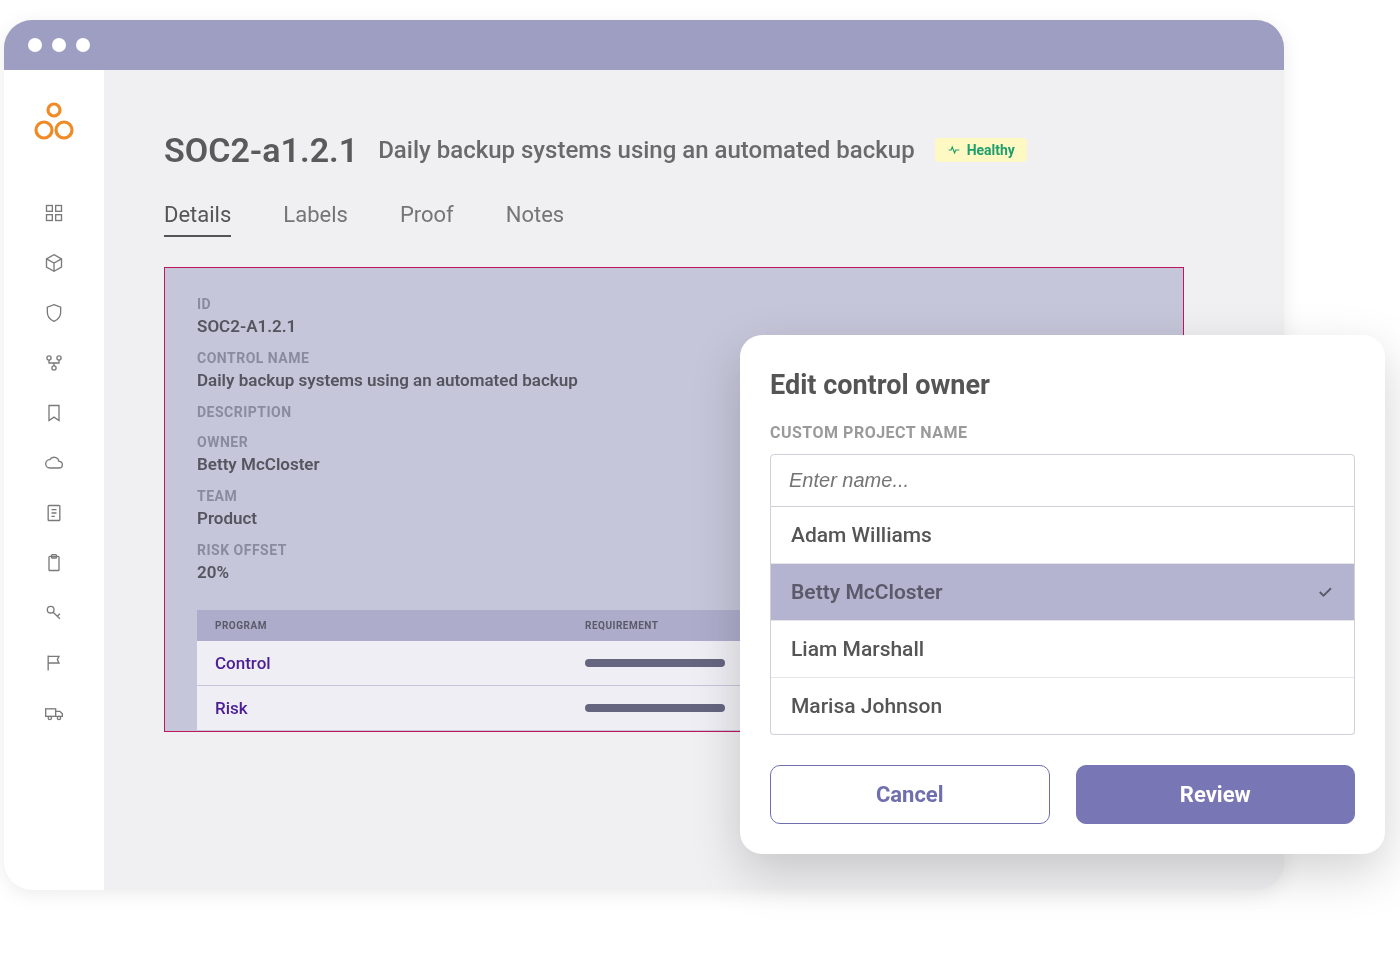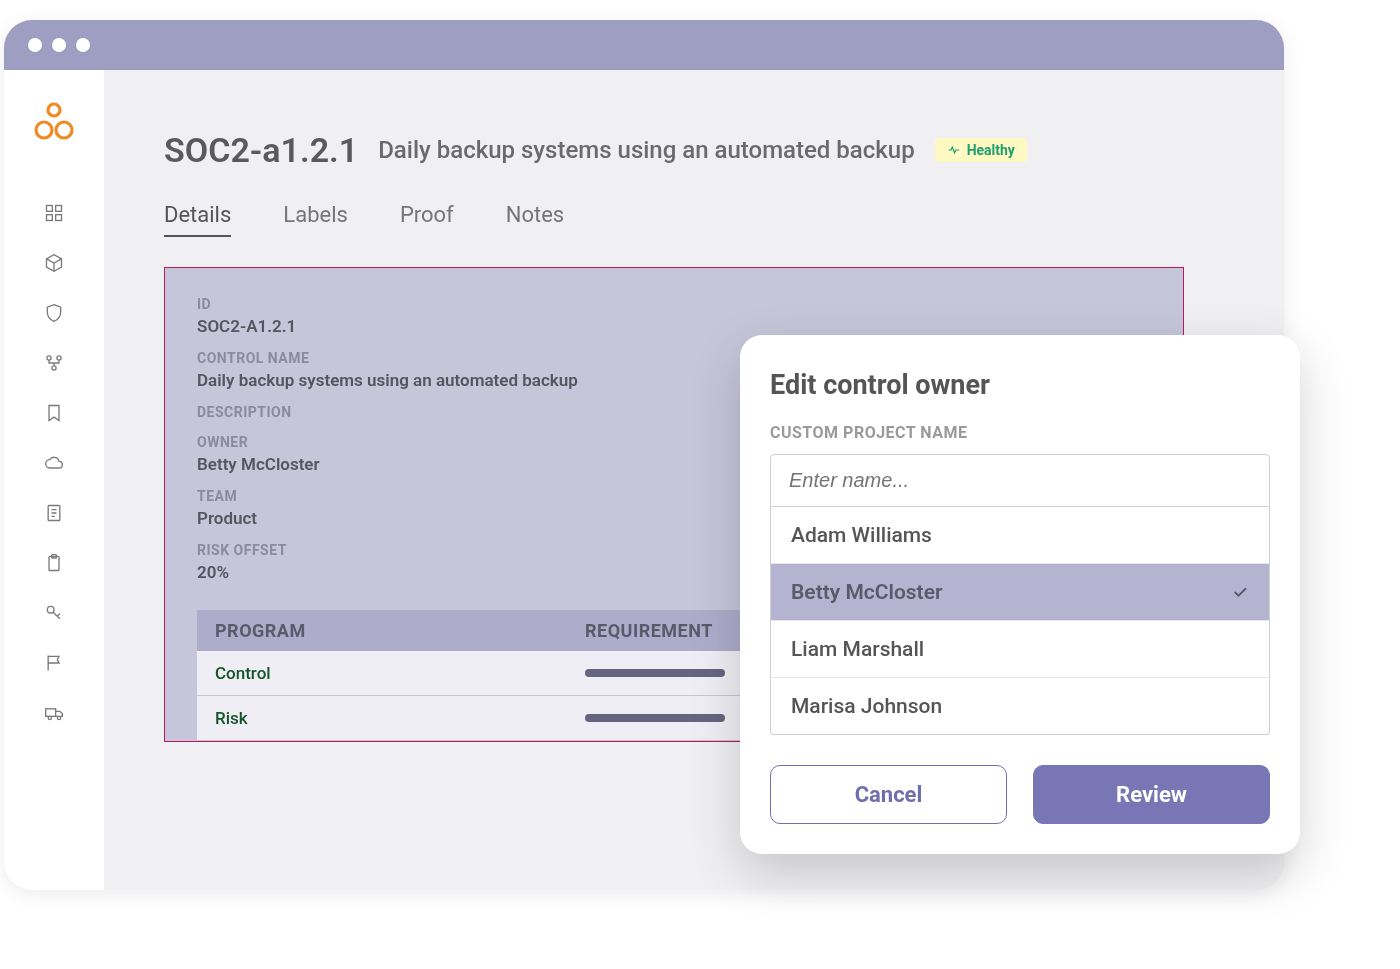--- a/index.html
+++ b/index.html
@@ -128,52 +128,52 @@
     margin-top: 4px;
   }
   .field-value.roman { font-weight: 500; max-width: 500px; line-height: 1.4; }
   .table {
     margin-top: 28px;
   }
   .table-header {
     background: #adadcb;
     display: flex;
     padding: 10px 18px;
-    font-size: 18px;
+    font-size: 10px;
     font-weight: 700;
     color: #5a5a6a;
     letter-spacing: 0.5px;
   }
   .th-program { flex: 0 0 370px; }
   .th-req { flex: 1; }
   .table-row {
     display: flex;
     align-items: center;
     padding: 12px 18px;
     background: #eeeef4;
     border-bottom: 1px solid #c6c6da;
     font-size: 17px;
-    color: #14532d;
+    color: #4c1d95;
     font-weight: 500;
   }
   .td-program { flex: 0 0 370px; }
   .td-req { flex: 1; }
   .bar {
     height: 8px;
     background: #656580;
     border-radius: 6px;
     width: 140px;
   }
 
   
   .modal {
     position: absolute;
     left: 740px;
     top: 335px;
-    width: 560px;
+    width: 645px;
     background: #fff;
     border-radius: 22px;
     box-shadow: 0 18px 50px rgba(0,0,0,0.18);
     padding: 34px 30px 30px 30px;
   }
   .modal-title {
     font-size: 27px;
     font-weight: 700;
     color: #555;
   }

